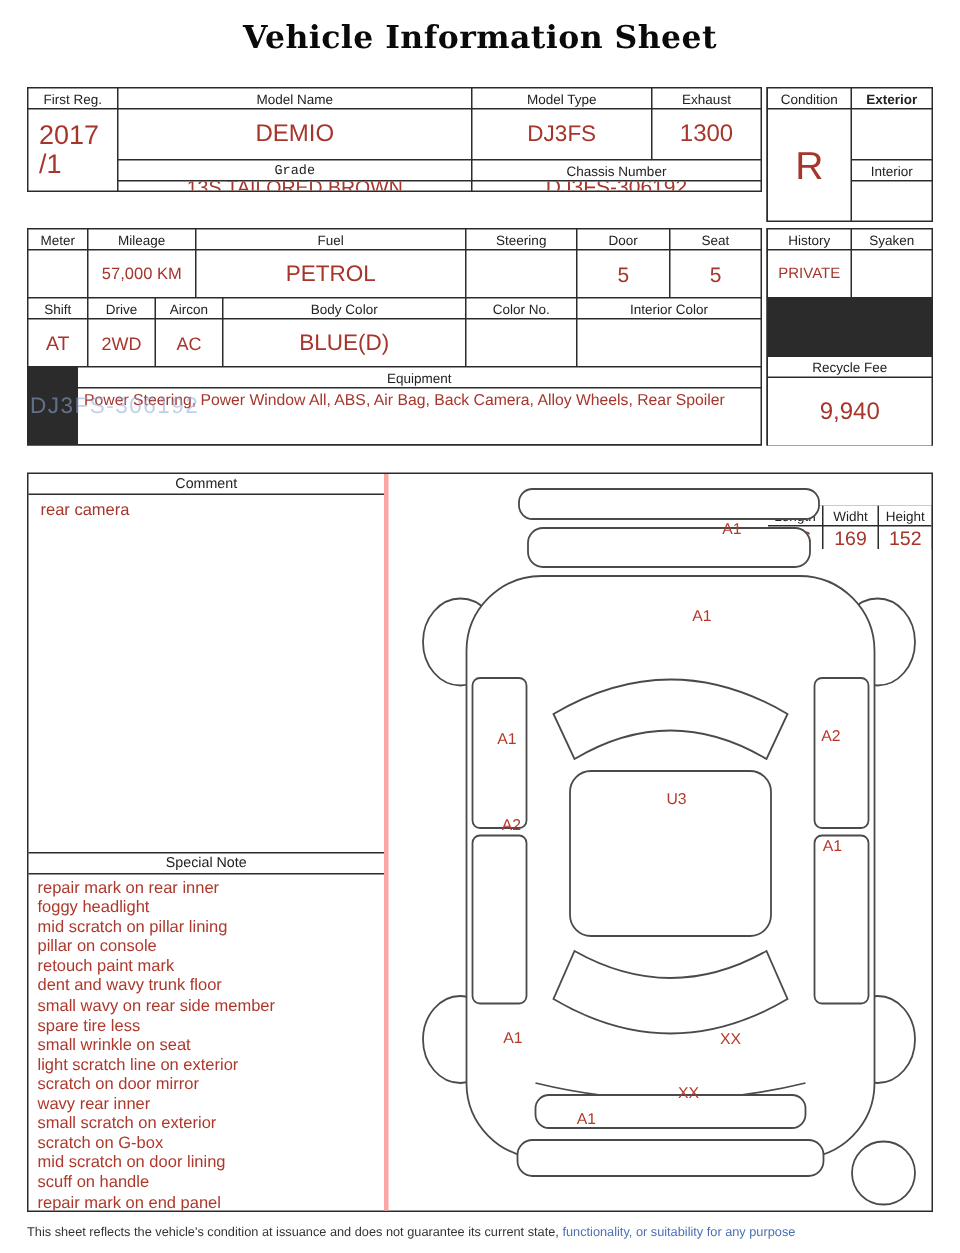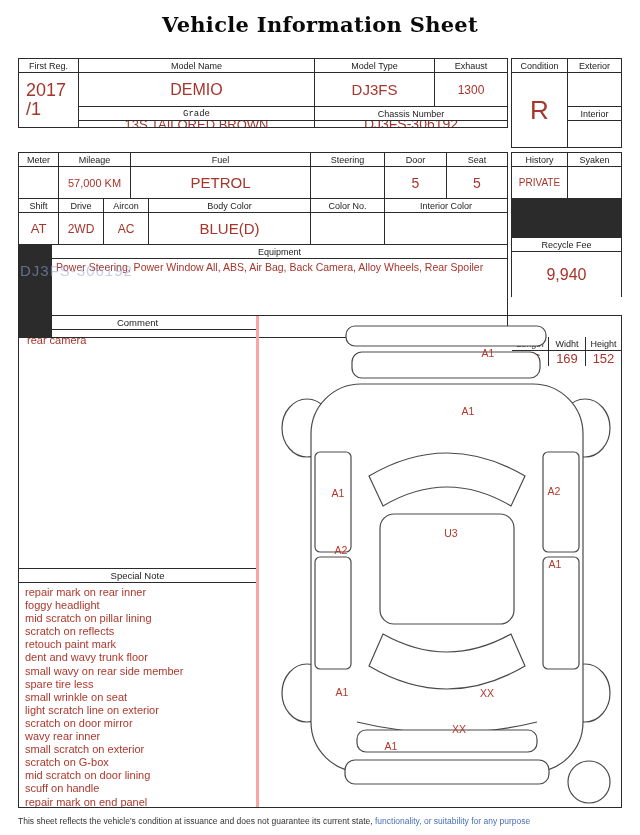--- a/index.html
+++ b/index.html
@@ -14,31 +14,31 @@
   .tbl { position:absolute; display:grid; gap:1px; background:#2b2b2b; border:1px solid #2b2b2b; }
   .sub { display:grid; gap:1px; background:#2b2b2b; }
   .cell { background:#fff; display:flex; align-items:center; justify-content:center; overflow:hidden; }
   .lab { font-size:9px; color:#222; }
   .val { color:var(--red); }
 
   .t1-main { left:18px; top:58px; width:490px; height:70px;
              grid-template-columns:59px 235px 119px 1fr; grid-template-rows:13px 33px 13px 1fr; }
   .fr-l{grid-area:1/1;} .mn-l{grid-area:1/2;} .mt-l{grid-area:1/3;} .ex-l{grid-area:1/4;}
   .fr-v{grid-area:2/1/5/2; font-size:18px; white-space:pre-line; line-height:19px; justify-content:flex-start; padding-left:7px;}
-  .mn-v{grid-area:2/2; font-size:16px;} .mt-v{grid-area:2/3; font-size:15px;} .ex-v{grid-area:2/4; font-size:12px;}
+  .mn-v{grid-area:2/2; font-size:16px;} .mt-v{grid-area:2/3; font-size:15px;} .ex-v{grid-area:2/4; font-size:16px;}
   .gr-l{grid-area:3/2;font-family:Liberation Mono, monospace;} .ch-l{grid-area:3/3/4/5;}
   .gr-v{grid-area:4/2; font-size:13px;} .ch-v{grid-area:4/3/5/5; font-size:14px;}
 
   .t1-cond { left:511px; top:58px; width:111px; height:90px;
              grid-template-columns:55px 1fr; grid-template-rows:13px 33px 13px 1fr; }
-  .co-l{grid-area:1/1;} .xt-l{grid-area:1/2;}
+  .co-l{grid-area:1/1;} .xt-l{grid-area:1/2;font-weight:bold;}
   .co-v{grid-area:2/1/5/2; font-size:26px;}
   .xt-v{grid-area:2/2;} .in-l{grid-area:3/2;} .in-v{grid-area:4/2;}
 
-  .t2-main { left:18px; top:152px; width:490px; height:186px; grid-template-rows:45px 45px 1fr; }
+  .t2-main { left:18px; top:152px; width:490px; height:145px; grid-template-rows:45px 45px 1fr; }
   .s1 { grid-template-columns:39px 71px 179px 73px 61px 1fr; grid-template-rows:13px 1fr; }
   .s2 { grid-template-columns:39px 44px 44px 161px 73px 1fr; grid-template-rows:13px 1fr; }
   .s3 { grid-template-columns:1fr; grid-template-rows:13px 1fr;margin-left:33px; }
   .mileage-v{font-size:11px;} .fuel-v{font-size:15px;} .door-v,.seat-v{font-size:14px;}
   .shift-v{font-size:13px;} .drive-v,.aircon-v{font-size:12px;} .bodycolor-v{font-size:15px;}
   .equip-v{ font-size:10.5px; line-height:13px; align-items:flex-start; justify-content:flex-start;
             padding:2px 6px 0 4px; text-align:left; }
 
   .t2-right { left:511px; top:152px; width:111px; height:145px; grid-template-rows:45px 59px 1fr;gap:40px; }
   .sa { grid-template-columns:55px 1fr; grid-template-rows:13px 1fr; }
@@ -157,21 +157,21 @@
 
   <div class="main-area">
     <div class="left-col">
       <div class="sec-head">Comment</div>
       <div class="comment-body">rear camera</div>
       <div class="sec-head mid">Special Note</div>
       <div class="notes">
           <div class="note-line">repair mark on rear inner</div>
           <div class="note-line">foggy headlight</div>
           <div class="note-line">mid scratch on pillar lining</div>
-          <div class="note-line">scratch on reflects</div>
+          <div class="note-line">pillar on console</div>
           <div class="note-line">retouch paint mark</div>
           <div class="note-line">dent and wavy trunk floor</div>
           <div class="note-line">small wavy on rear side member</div>
           <div class="note-line">spare tire less</div>
           <div class="note-line">small wrinkle on seat</div>
           <div class="note-line">light scratch line on exterior</div>
           <div class="note-line">scratch on door mirror</div>
           <div class="note-line">wavy rear inner</div>
           <div class="note-line">small scratch on exterior</div>
           <div class="note-line">scratch on G-box</div>

